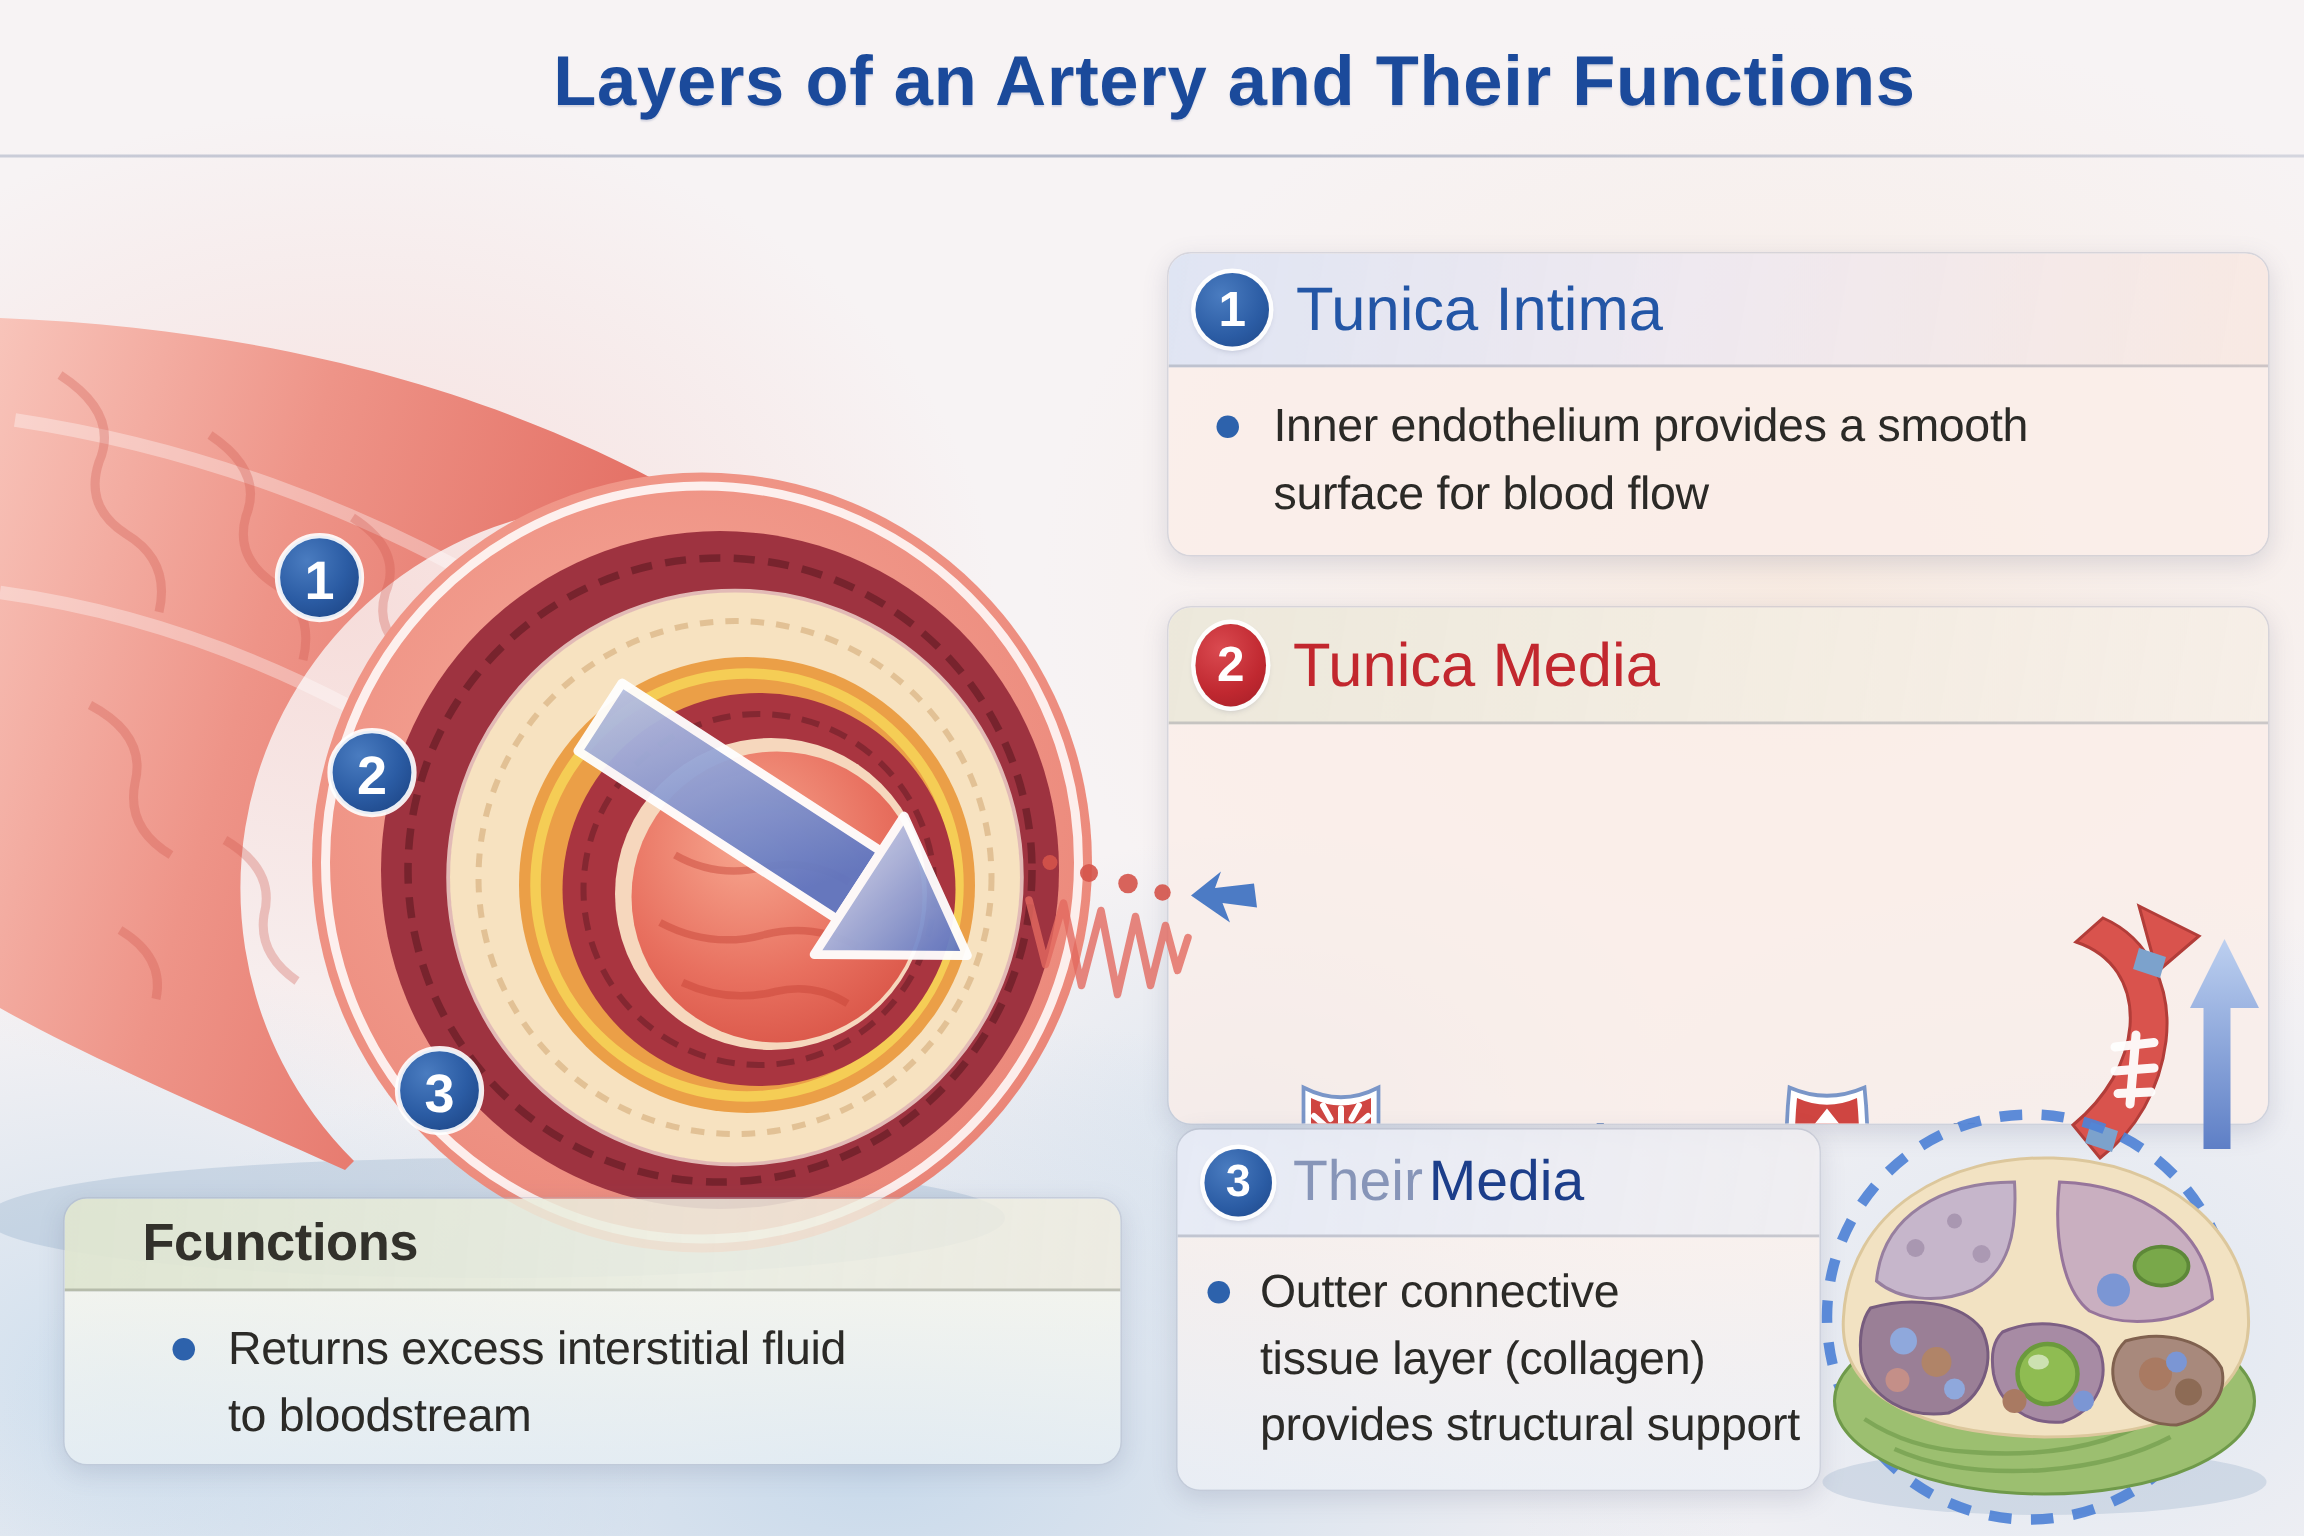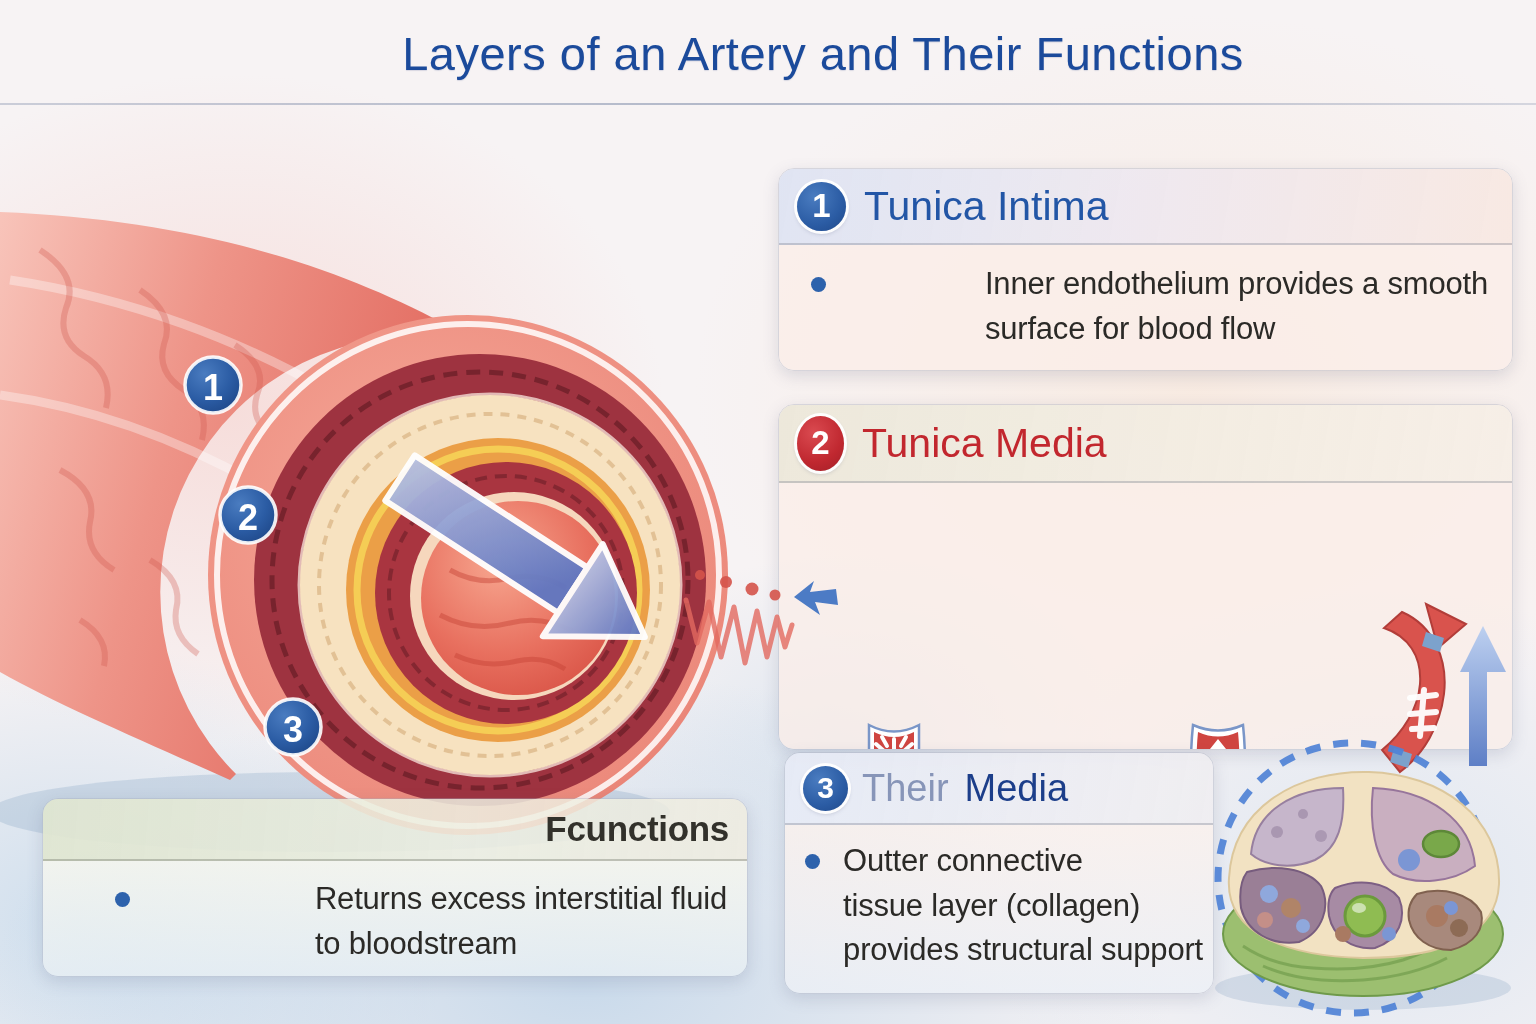--- a/index.html
+++ b/index.html
@@ -10,21 +10,21 @@
       radial-gradient(620px 480px at 15% 40%, rgba(246,200,194,0.50), transparent 70%),
       radial-gradient(820px 430px at 38% 96%, rgba(163,197,227,0.55), transparent 72%),
       radial-gradient(540px 400px at 5% 90%, rgba(180,209,233,0.60), transparent 70%),
       radial-gradient(700px 520px at 78% 38%, rgba(248,226,207,0.50), transparent 72%),
       radial-gradient(580px 430px at 90% 87%, rgba(193,216,238,0.45), transparent 70%),
       radial-gradient(400px 260px at 55% 72%, rgba(187,212,234,0.40), transparent 70%),
       #f7f3f4;
   }
   .page-title{
     position:absolute;top:26px;left:110px;right:0;text-align:center;
-    font-size:47px;font-weight:normal;color:#1b4a9b;letter-spacing:0.5px;
+    font-size:47px;font-weight:bold;color:#1b4a9b;letter-spacing:0.5px;
     text-shadow:0 1px 1px rgba(120,130,170,.25);
   }
   .title-divider{
     position:absolute;top:103px;left:0;right:0;height:2px;
     background:linear-gradient(to right,rgba(148,158,182,.45),rgba(148,158,182,.7) 50%,rgba(148,158,182,.35));
   }
   svg{display:block;}
   .abs{position:absolute;}
 
   
@@ -41,21 +41,21 @@
   .badge{
     flex:none;display:flex;align-items:center;justify-content:center;
     color:#fff;font-weight:bold;
     border-radius:50%;
     box-shadow:0 0 0 3px rgba(255,255,255,.95), 0 2px 5px rgba(40,50,90,.35);
   }
   .badge-blue{background:radial-gradient(circle at 35% 30%, #4a7cc0, #2b5ca4 60%, #1e4788);}
   .badge-red{background:radial-gradient(circle at 35% 30%, #da4a50, #c02830 60%, #a31e27);}
   .panel-heading{font-weight:normal;white-space:nowrap;}
 
-  .bullet-row{display:flex;align-items:flex-start;justify-content:space-between;}
+  .bullet-row{display:flex;align-items:flex-start;}
   .bullet-dot{
     flex:none;width:15px;height:15px;border-radius:50%;
     background:#2d62ac;margin-top:15px;
   }
   .bullet-text{font-size:31px;color:#2b2a27;line-height:1.44;letter-spacing:-0.2px;}
 
   
   #panel1{left:778px;top:168px;width:733px;height:201px;}
   #panel1 .card-header{height:74px;background:linear-gradient(100deg,rgba(222,228,243,.95),rgba(238,232,240,.9) 48%,rgba(248,232,225,.88));}
   #panel1 .badge{width:49px;height:49px;font-size:33px;}
@@ -74,27 +74,27 @@
   #constricts-item{left:84px;top:232px;}
   #dilates-item{left:408px;top:232px;}
   .vaso-label{font-size:35px;font-weight:600;color:#1d4f9e;margin-left:26px;letter-spacing:-0.3px;}
 
   
   #panel3{left:784px;top:752px;width:428px;height:240px;}
   #panel3 .card-header{height:70px;background:linear-gradient(100deg,rgba(231,235,246,.92),rgba(240,238,241,.85));gap:14px;}
   #panel3 .badge{width:45px;height:45px;font-size:30px;}
   #panel3 .panel-heading{font-size:38px;}
   #panel3 .word-tunica{color:#8795b8;}
-  #panel3 .word-media{color:#1c3e8a;margin-left:16px;}
+  #panel3 .word-media{color:#1c3e8a;margin-left:4px;}
   #panel3 .card-body{height:170px;background:linear-gradient(180deg,rgba(250,241,237,.85),rgba(235,240,247,.80));padding:14px 10px 0 20px;}
   #panel3 .bullet-dot{margin-right:20px;}
 
   
   #functions-panel{left:42px;top:798px;width:704px;height:177px;}
-  #functions-panel .card-header{height:60px;background:linear-gradient(95deg,rgba(224,230,208,.92),rgba(237,239,225,.85) 60%,rgba(241,237,223,.8));padding-left:52px;border-bottom:2px solid rgba(120,125,112,.40);justify-content:flex-end;}
+  #functions-panel .card-header{height:60px;background:linear-gradient(95deg,rgba(224,230,208,.92),rgba(237,239,225,.85) 60%,rgba(241,237,223,.8));padding-left:52px;border-bottom:2px solid rgba(120,125,112,.40);}
   .functions-heading{font-size:35px;font-weight:bold;color:#32312b;letter-spacing:-0.3px;}
   #functions-panel .card-body{height:117px;background:linear-gradient(180deg,rgba(247,247,238,.82),rgba(229,238,245,.80));padding:16px 20px 0 72px;}
   #functions-panel .bullet-dot{margin-right:22px;}
 
   
   #artery-svg{left:0;top:140px;}
   #connector-svg{left:680px;top:545px;z-index:6;}
   #vessel-svg{left:1368px;top:598px;z-index:6;}
   #crosssection-svg{left:1203px;top:736px;z-index:6;}
 </style>

